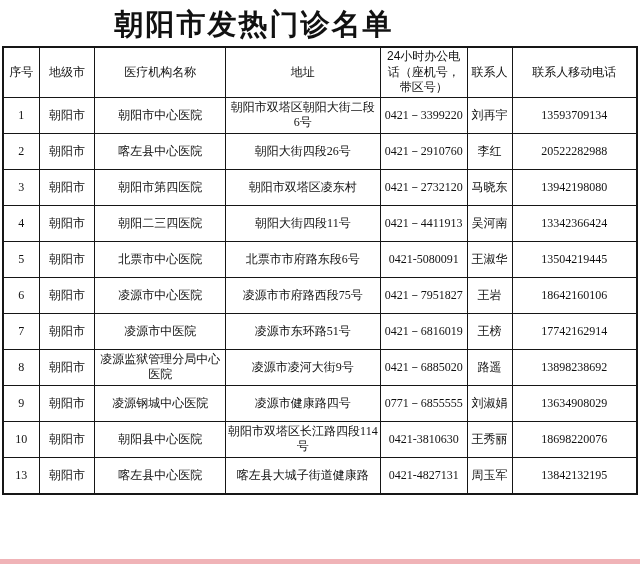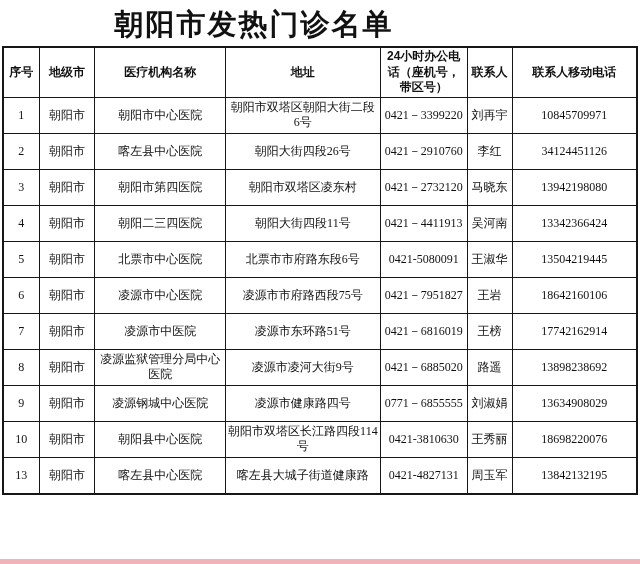--- a/index.html
+++ b/index.html
@@ -37,21 +37,21 @@
   .clinic-table th, .clinic-table td {
     border: 1px solid #161616;
     text-align: center;
     vertical-align: middle;
     padding: 1px 2px;
     overflow: hidden;
     word-break: break-all;
   }
   .clinic-table thead th {
     font-family: "Liberation Sans", "DejaVu Sans", sans-serif;
-    font-weight: bold;
+    font-weight: normal;
     font-size: 12px;
     height: 46px;
     line-height: 1.3;
   }
   .clinic-table tbody td {
     font-size: 12px;
     height: 33px;
     line-height: 1.25;
   }
   
@@ -100,30 +100,30 @@
       </tr>
     </thead>
     <tbody>
         <tr>
           <td>1</td>
           <td>朝阳市</td>
           <td>朝阳市中心医院</td>
           <td>朝阳市双塔区朝阳大街二段6号</td>
           <td>0421－3399220</td>
           <td>刘再宇</td>
-          <td>10845709971</td>
+          <td>13593709134</td>
         </tr>
         <tr>
           <td>2</td>
           <td>朝阳市</td>
           <td>喀左县中心医院</td>
           <td>朝阳大街四段26号</td>
           <td>0421－2910760</td>
           <td>李红</td>
-          <td>34124451126</td>
+          <td>20522282988</td>
         </tr>
         <tr>
           <td>3</td>
           <td>朝阳市</td>
           <td>朝阳市第四医院</td>
           <td>朝阳市双塔区凌东村</td>
           <td>0421－2732120</td>
           <td>马晓东</td>
           <td>13942198080</td>
         </tr>

